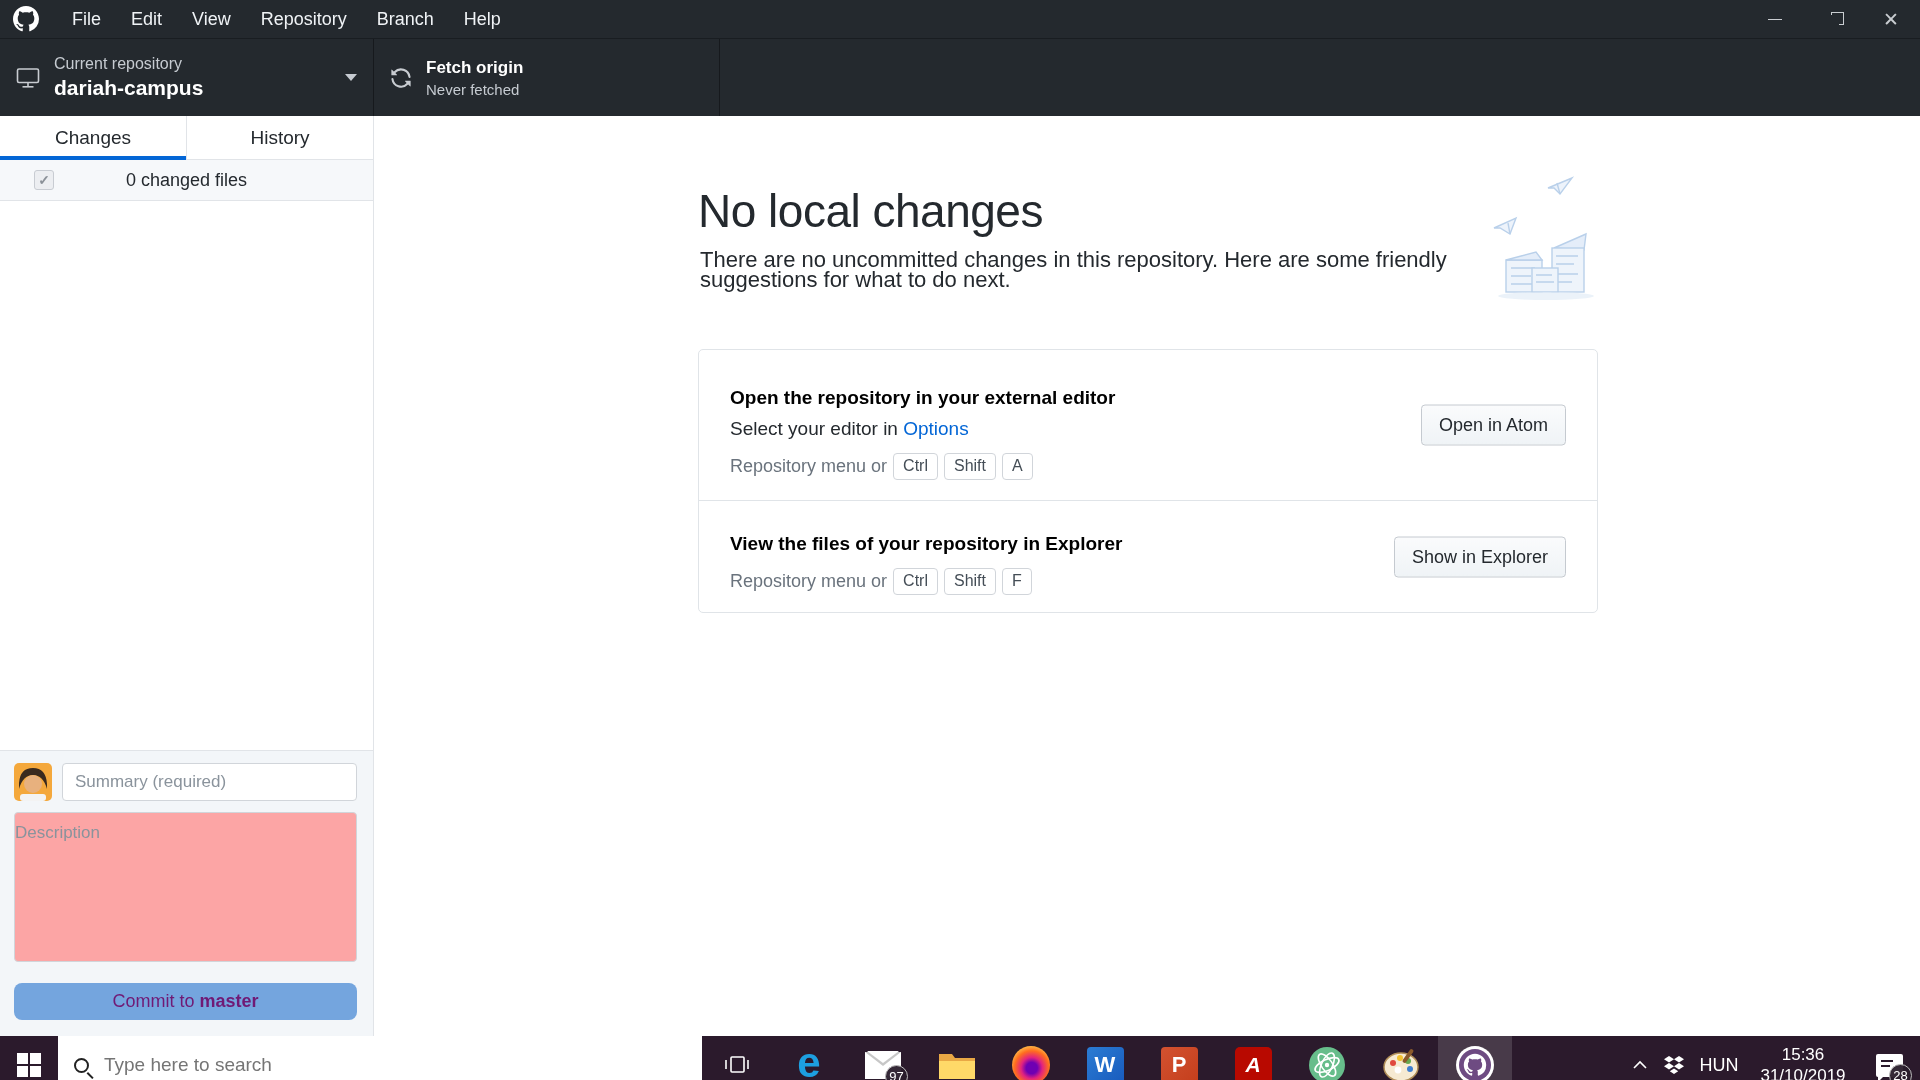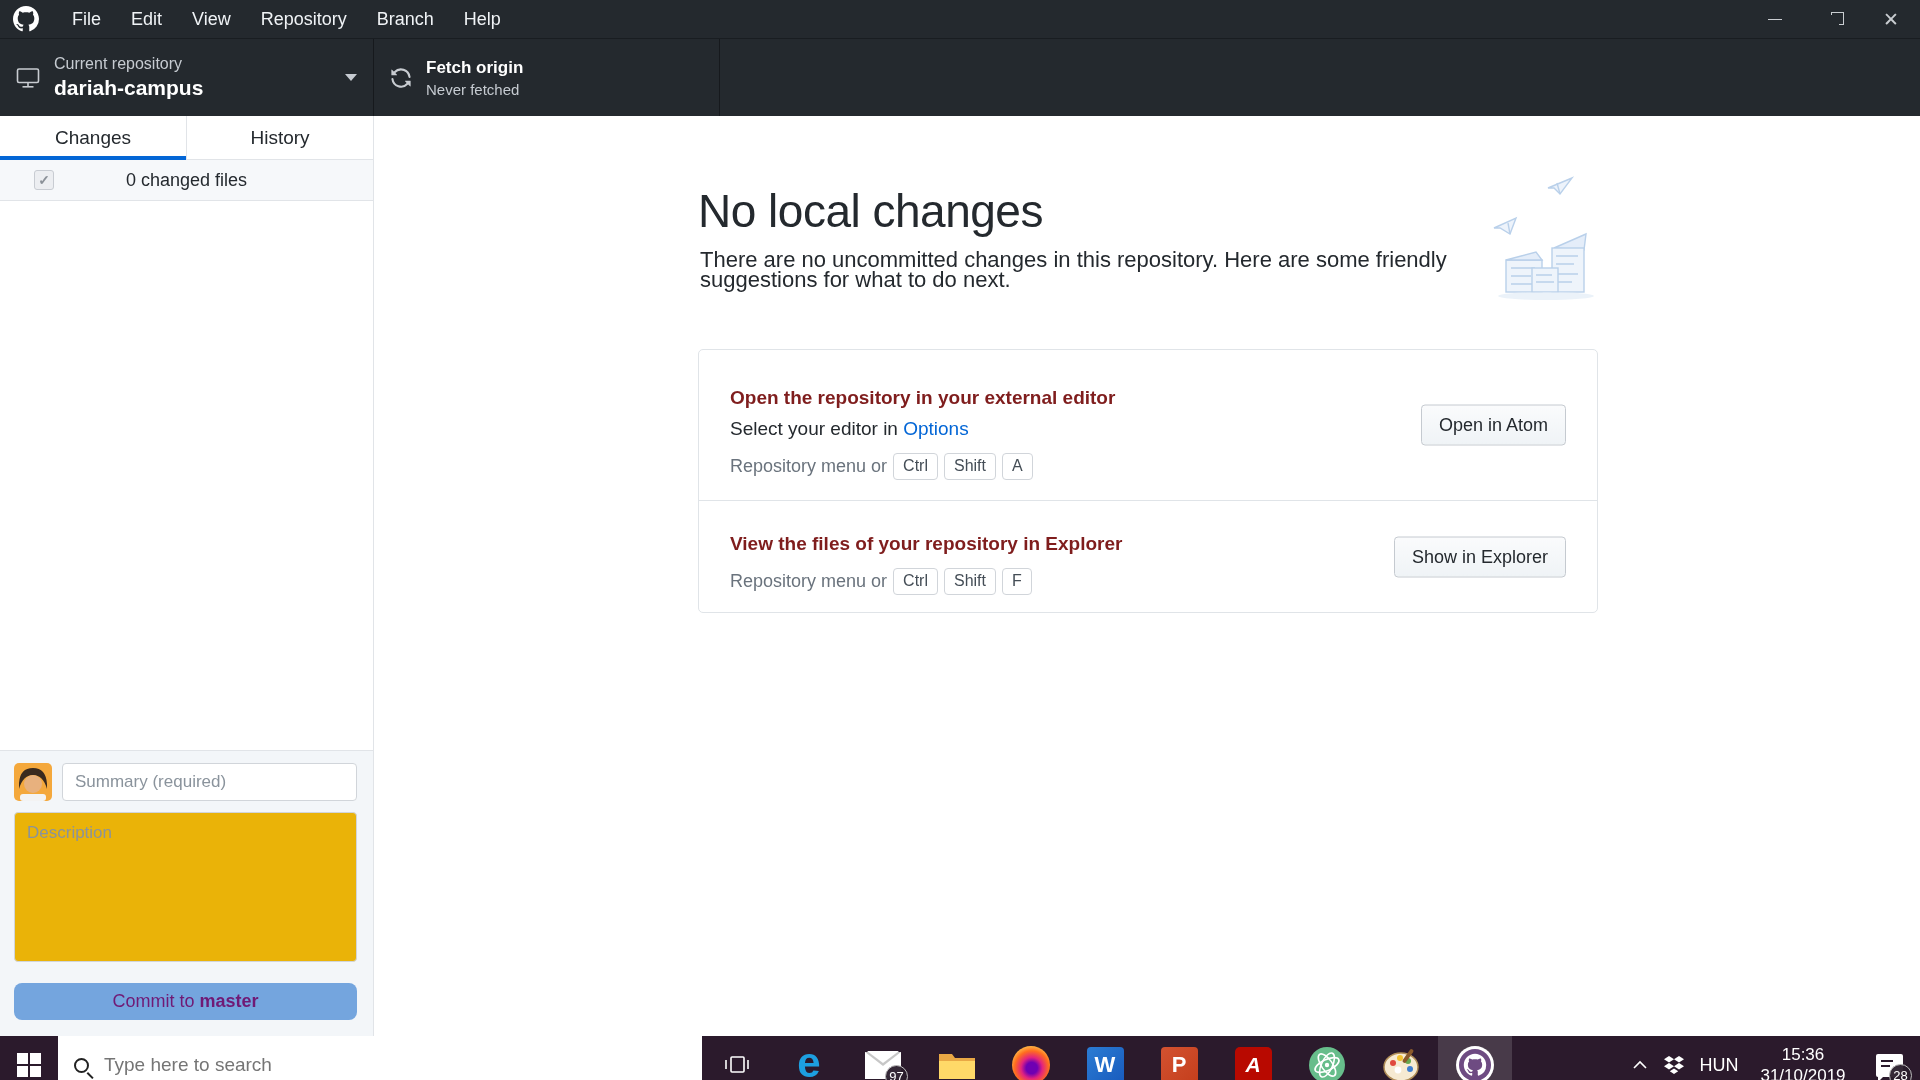--- a/index.html
+++ b/index.html
@@ -50,38 +50,38 @@
               background:#eceef1; color:#8b9198; font-size:14px; font-weight:bold; display:flex; align-items:center; justify-content:center; }
   .files-label { position:absolute; left:0; right:0; text-align:center; font-size:18px; color:#24292e; }
   .file-list { flex:1; background:#fff; }
 
   .commit-form { height:286px; border-top:1px solid #e1e4e8; background:#f3f6f9; padding:12px 16px 0 14px; }
   .commit-row1 { display:flex; gap:10px; margin-bottom:11px; }
   .avatar { width:38px; height:38px; border-radius:5px; overflow:hidden; flex:none; }
   .summary-input { flex:1; height:38px; border:1px solid #d1d5da; border-radius:4px; padding:0 12px;
                    font-size:17px; color:#24292e; background:#fff; font-family:"Liberation Sans",sans-serif; outline:none; }
   .summary-input::placeholder, .desc-textarea::placeholder { color:#8a939c; }
-  .desc-textarea { width:100%; height:150px; border:1px solid #d1d5da; border-radius:4px; padding:10px 12px;
-                   font-size:17px; color:#24292e; resize:none; margin-bottom:17px; background:#eab308;
+  .desc-textarea { width:100%; height:150px; border:1px solid #d1d5da; border-radius:4px; padding:10px 0;
+                   font-size:17px; color:#24292e; resize:none; margin-bottom:17px; background:#fca5a5;
                    font-family:"Liberation Sans",sans-serif; outline:none; }
   .commit-btn { width:100%; height:37px; background:#74a5de; border:none; border-radius:8px;
                 color:#701a75; font-size:18px; font-family:"Liberation Sans",sans-serif; }
   .commit-btn b { font-weight:bold; }
 
   
   .main { flex:1; position:relative; background:#fff; }
   .heading { position:absolute; left:324px; top:68px; font-size:46px; font-weight:300; color:#24292e; letter-spacing:-.5px; }
   .subtitle { position:absolute; left:326px; top:134px; width:800px; font-size:22px; line-height:20px; color:#24292e; }
   .illo { position:absolute; left:1112px; top:52px; }
 
   .cards { position:absolute; left:324px; top:233px; width:900px; border:1px solid #e0e4e8; border-radius:5px; background:#fff; }
   .card-row { position:relative; }
   .card-row.r1 { height:150px; padding:37px 31px 0; }
   .card-row.r2 { height:112px; padding:32px 31px 0; border-top:1px solid #e0e4e8; }
-  .card-title { font-size:19px; font-weight:bold; color:#7f1d1d; }
+  .card-title { font-size:19px; font-weight:bold; color:#000000; }
   .card-line { margin-top:9px; font-size:19px; color:#24292e; }
   .card-link { color:#0366d6; cursor:pointer; }
   .shortcut { margin-top:13px; font-size:18px; color:#6a737d; display:flex; align-items:center; gap:6px; }
   .kbd { display:inline-block; border:1px solid #d1d5da; border-radius:4px; background:#fff;
          padding:2px 9px 3px; font-size:16px; color:#444d56; line-height:1.25; }
   .card-btn { position:absolute; right:31px; top:50%; transform:translateY(-50%);
               padding:9px 17px; font-size:18px; color:#24292e; background:linear-gradient(180deg,#fafbfc,#eff3f6);
               border:1px solid #c5cad0; border-radius:4px; font-family:"Liberation Sans",sans-serif; white-space:nowrap; }
 
   

